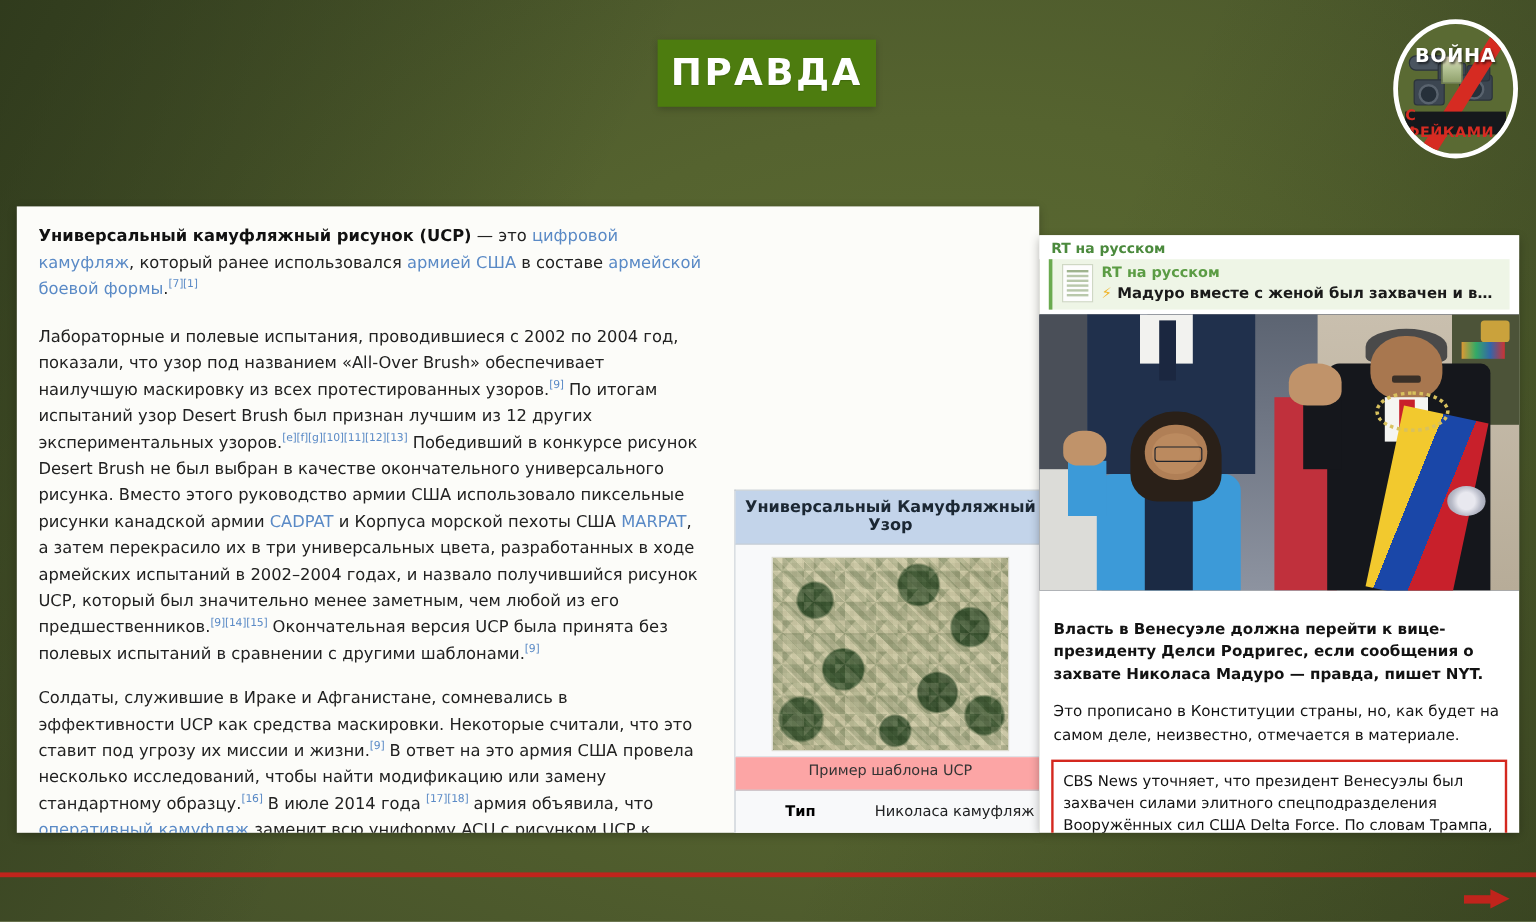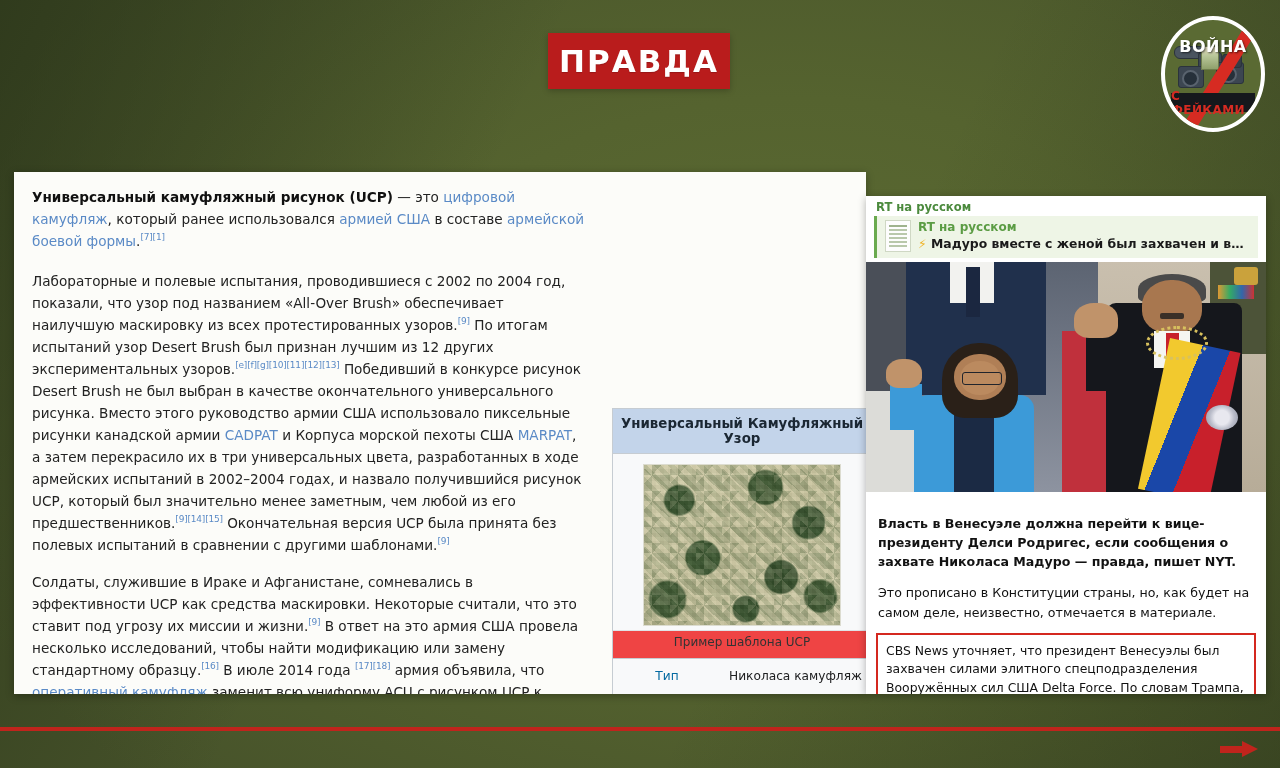--- a/index.html
+++ b/index.html
@@ -17,21 +17,21 @@
       radial-gradient(ellipse 900px 600px at 62% 48%, #5c6b33 0%, #55632f 45%, #46522a 100%);
   }
   .bg-vignette{
     position:absolute;inset:0;
     background:linear-gradient(115deg, rgba(30,40,18,.55) 0%, rgba(60,72,34,0) 35%, rgba(60,72,34,0) 62%, rgba(38,48,22,.45) 100%);
   }
 
   
   .pravda-banner{
     position:absolute;left:548px;top:33px;width:182px;height:56px;
-    background:#b91c1c;
+    background:#4d7c0f;
     display:flex;align-items:center;justify-content:center;
     box-shadow:0 2px 6px rgba(0,0,0,.22);
   }
   .pravda-banner span{
     color:#ffffff;
     font-weight:bold;
     font-size:31px;
     letter-spacing:2px;
     font-family:"DejaVu Sans","Liberation Sans",sans-serif;
     text-shadow:0 1px 1px rgba(0,0,0,.18);
@@ -154,27 +154,27 @@
   .ib-img::after{
     content:"";position:absolute;inset:0;
     background-image:
       linear-gradient(90deg, rgba(255,255,255,.0) 0 50%, rgba(255,255,255,.0) 50% 100%),
       repeating-conic-gradient(from 0deg at 30% 40%, rgba(60,86,50,.35) 0% 12%, rgba(216,212,180,.3) 12% 25%);
     background-size:100% 100%, 26px 26px;
     opacity:.55;
   }
   .ib-caption{
     text-align:center;font-size:12px;color:#333;padding:4px 6px 9px 6px;
-    border-bottom:1px solid #c6ccd2;background:#ef4444;
+    border-bottom:1px solid #c6ccd2;background:#fca5a5;
   }
   .ib-row{display:flex;border-bottom:1px solid #dfe3e7;}
   .ib-row:last-child{border-bottom:1px solid #c6ccd2;}
   .ib-k{
-    width:108px;min-width:108px;text-align:center;font-weight:normal;
-    padding:9px 6px;box-sizing:border-box;color:#0369a1;line-height:1.4;
+    width:108px;min-width:108px;text-align:center;font-weight:bold;
+    padding:9px 6px;box-sizing:border-box;color:#000000;line-height:1.4;
   }
   .ib-v{
     flex:1;padding:9px 8px;box-sizing:border-box;color:#202122;line-height:1.4;
   }
 
   
   .tg{
     position:absolute;left:866px;top:196px;width:400px;height:498px;
     background:#ffffff;
     box-shadow:0 2px 8px rgba(0,0,0,.3);

